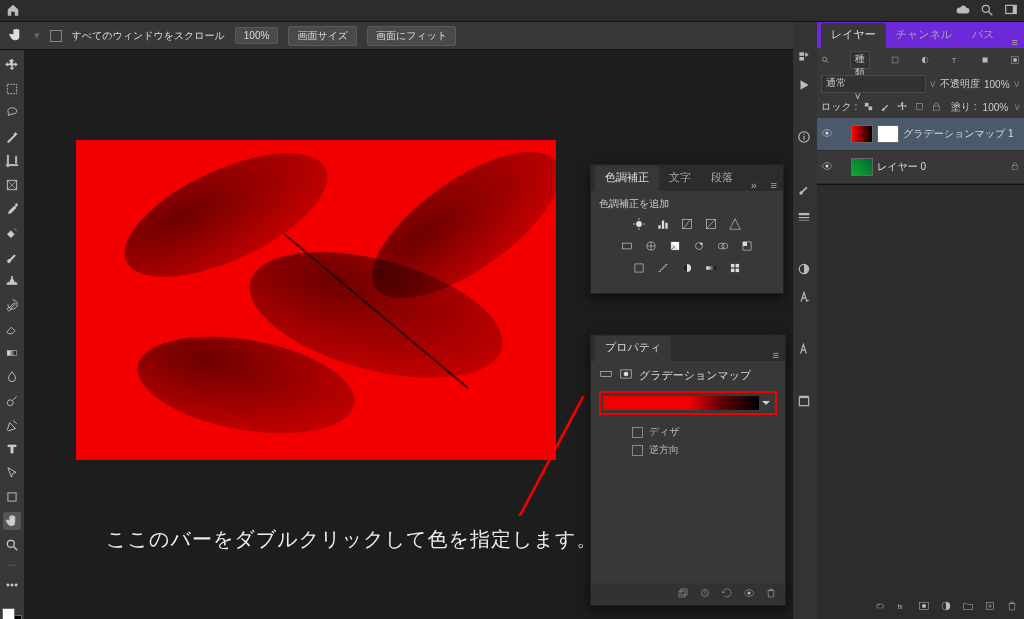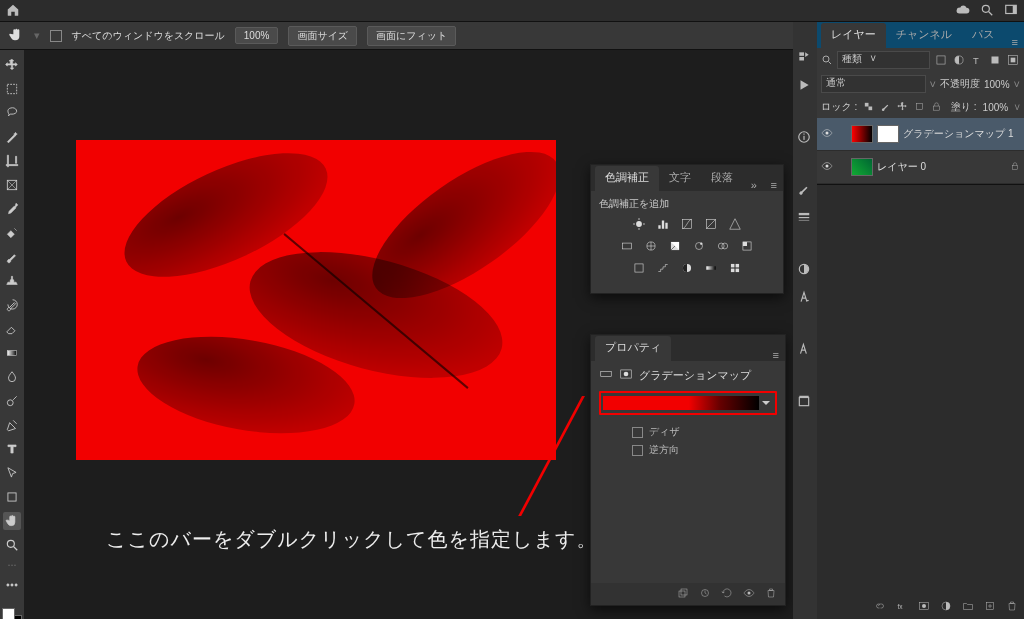--- a/index.html
+++ b/index.html
@@ -43,25 +43,25 @@
 .instr { position:absolute; left:78px; bottom:66px; font-size:20px; color:#eee; letter-spacing:1px; }
 
 
 .rightcolumn{ position:absolute; right:0; top:22px; bottom:0; width:208px; background:#2c2c2c; border-left:1px solid #111;}
 .rightcolumn .strip{ position:absolute; left:-24px; top:0; bottom:0; width:24px; background:#333; display:flex; flex-direction:column; align-items:center; padding-top:28px; gap:12px;}
 .strip span{ width:16px; height:16px; display:block; }
 .strip svg{ width:14px; height:14px; fill:#bbb; }
 
 
 .layers { border-bottom:1px solid #111; }
-.panel-tabs { height:26px; display:flex; align-items:flex-end; padding-left:4px; gap:0; background:#0c4a6e; }
+.panel-tabs { height:26px; display:flex; align-items:flex-end; padding-left:4px; gap:0; background:#6d28d9; }
 .panel-tabs .tab { padding:4px 10px 6px; font-size:11px; color:#aaa; }
 .panel-tabs .tab.active { background:#383838; color:#ddd; border-top-left-radius:3px; border-top-right-radius:3px;}
 .panel-tabs .menu { margin-left:auto; padding:0 6px; color:#aaa; }
-.filterrow { height:24px; display:flex; align-items:center; background:#383838; padding:0 4px; gap:4px; }
+.filterrow { height:24px; display:flex; align-items:center; background:#383838; padding:0 4px; gap:20px; }
 .filterrow .srch { width:12px; height:12px; fill:#aaa;}
 .filterrow .sel{ flex:1; height:18px; background:#323232; border:1px solid #4a4a4a; font-size:10px; color:#ccc; padding:0 4px;}
 .filterrow .filticon{ width:14px; height:14px; fill:#bbb;}
 .blendrow{ height:24px; background:#383838; display:flex; align-items:center; padding:0 4px; gap:4px;}
 .blendrow .dd{ flex:1; height:18px; background:#323232; border:1px solid #4a4a4a; font-size:10px; color:#ccc; padding:0 4px;}
 .blendrow .lbl{ font-size:10px; color:#ccc;}
 .lockrow{ height:22px; background:#383838; display:flex; align-items:center; padding:0 4px; gap:6px; font-size:10px;}
 .lockrow svg{ width:11px; height:11px; fill:#bbb;}
 .layer-list{ background:#2c2c2c; }
 .layer-item{ height:32px; background:#383838; margin-bottom:1px; display:flex; align-items:center; padding:0 4px; gap:4px; }

